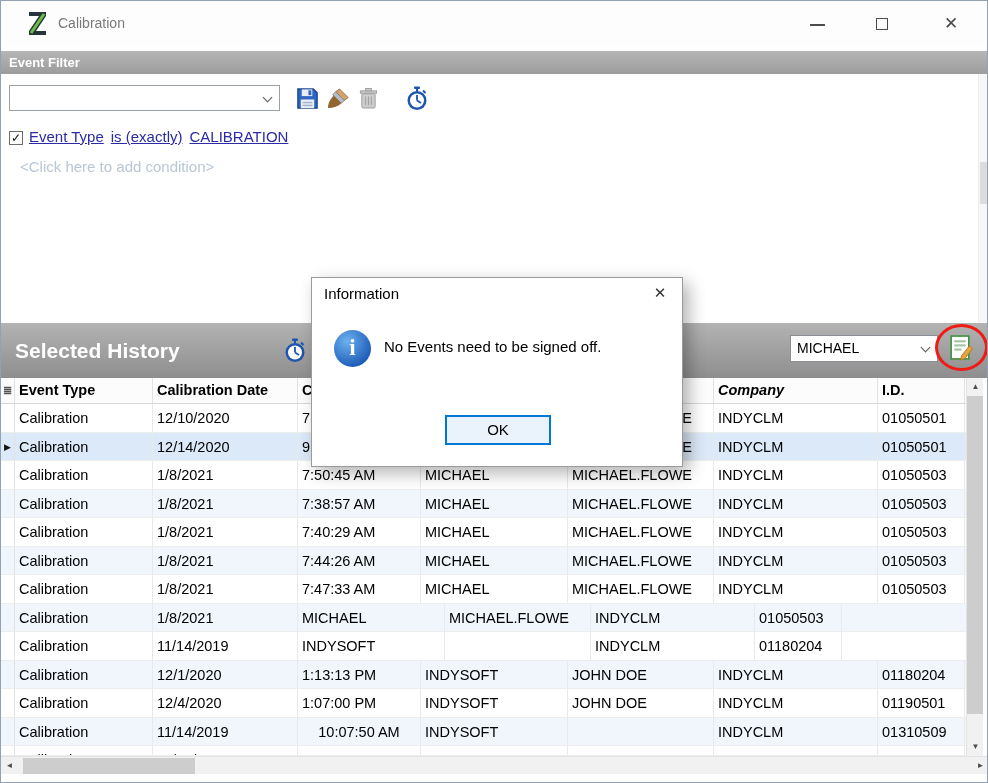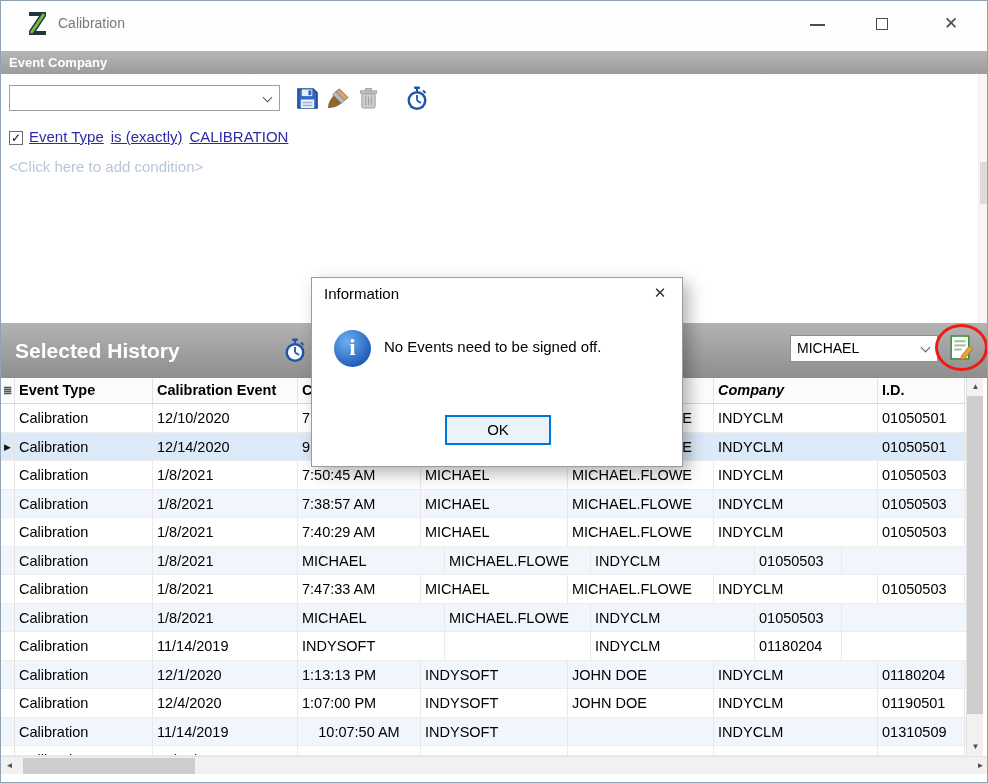--- a/index.html
+++ b/index.html
@@ -24,21 +24,21 @@
   .combo{border:1px solid #9aa0a8;background:#fff;position:absolute;}
   .combo .combo-val{position:absolute;left:6px;top:0;right:24px;line-height:24px;font-size:14px;color:#000;overflow:hidden;white-space:nowrap;}
   .combo .chev{position:absolute;right:8px;top:8px;width:7px;height:7px;border-right:1.7px solid #585858;border-bottom:1.7px solid #585858;transform:rotate(45deg);}
   #filter-combo{left:8px;top:84px;width:271px;height:26px;}
   .tool-btn{position:absolute;top:83px;width:28px;height:28px;display:flex;align-items:center;justify-content:center;}
   #btn-save{left:292px;} #btn-brush{left:323px;} #btn-trash{left:353px;} #btn-timer{left:402px;}
   #cond-check{position:absolute;left:8px;top:130px;width:14px;height:14px;border:1px solid #6b6b6b;background:#fff;
               font-size:12px;line-height:12px;text-align:center;color:#111;}
   #cond-row{position:absolute;left:28px;top:127px;font-size:15px;white-space:nowrap;}
   .cond-link{color:#2b2ba8;text-decoration:underline;margin-right:7px;cursor:pointer;}
-  #add-cond{position:absolute;left:8px;top:157px;font-size:15px;color:#b9c6d6;}
+  #add-cond{position:absolute;left:19px;top:157px;font-size:15px;color:#b9c6d6;}
   #filter-vsb{position:absolute;left:977px;top:73px;width:11px;height:249px;background:#f7f7f7;border-left:1px solid #ececec;}
   #filter-vsb .thumb{position:absolute;left:1px;top:88px;width:9px;height:42px;background:#dcdcdc;}
 
   
   #sh-bar{position:absolute;left:0;top:322px;width:100%;height:55px;background:linear-gradient(#b3b3b3,#8e8e8e);}
   #sh-title{position:absolute;left:14px;top:0;line-height:55px;font-size:21px;font-weight:bold;color:#fff;}
   #sh-timer{position:absolute;left:283px;top:15px;}
   #user-combo{left:789px;top:334px;width:148px;height:27px;position:absolute;border:1px solid #8a8f95;background:#fff;}
   #signoff-btn{position:absolute;left:946px;top:333px;width:29px;height:29px;}
   #annotation{position:absolute;left:934px;top:323px;width:53px;height:47px;border:3px solid #ee1c14;border-radius:50%;z-index:30;}
@@ -95,21 +95,21 @@
       </div>
     <div class="cap-btn" id="btn-max">
         <div class="box"></div>
       </div>
     <div class="cap-btn" id="btn-close">
         <div class="x">✕</div>
       </div>
   </div>
 
   <div id="ef-bar">
-    <span>Event Company</span>
+    <span>Event Filter</span>
   </div>
   <div id="filter-panel"></div>
 
   <div class="combo" id="filter-combo">
     <span class="combo-val"></span>
     <span class="chev"></span>
   </div>
 
   <div class="tool-btn" id="btn-save">
     <svg width="23" height="23" viewBox="0 0 24 24">
@@ -188,21 +188,21 @@
       <rect x="7" y="14" width="7" height="2" fill="#9fc49f"></rect>
       <path d="M14 21 L21.5 11.5 L24.8 14 L17.3 23.6 L13 25 Z" fill="#e8a33d" stroke="#b07414" stroke-width="0.8"></path>
     </svg>
   </div>
   <div id="annotation"></div>
 
   <div id="grid">
     <div class="g-hrow" id="grid-header">
         <div class="g-hind">≣</div>
         <div class="g-hcell" style="width: 138px;">Event Type</div>
-        <div class="g-hcell" style="width: 145px;">Calibration Event</div>
+        <div class="g-hcell" style="width: 145px;">Calibration Date</div>
         <div class="g-hcell" style="width: 123px;">Calibration Time</div>
         <div class="g-hcell" style="width: 147px;"></div>
         <div class="g-hcell" style="width: 146px;"></div>
         <div class="g-hcell" style="width: 164px; font-style: italic;">Company</div>
         <div class="g-hcell" style="width: 87px;">I.D.</div>
       </div>
     <div id="grid-body">
         <div class="g-row">
           <div class="g-ind"></div>
           <div class="g-cell" style="width: 138px;">Calibration</div>
@@ -250,20 +250,21 @@
           <div class="g-cell" style="width: 123px;">7:40:29 AM</div>
           <div class="g-cell" style="width: 147px;">MICHAEL</div>
           <div class="g-cell" style="width: 146px;">MICHAEL.FLOWE</div>
           <div class="g-cell" style="width: 164px;">INDYCLM</div>
           <div class="g-cell" style="width: 87px;">01050503</div>
         </div>
         <div class="g-row stripe">
           <div class="g-ind"></div>
           <div class="g-cell" style="width: 138px;">Calibration</div>
           <div class="g-cell" style="width: 145px;">1/8/2021</div>
+          <div class="g-cell" style="width: 123px;">7:44:26 AM</div>
           <div class="g-cell" style="width: 147px;">MICHAEL</div>
           <div class="g-cell" style="width: 146px;">MICHAEL.FLOWE</div>
           <div class="g-cell" style="width: 164px;">INDYCLM</div>
           <div class="g-cell" style="width: 87px;">01050503</div>
         </div>
         <div class="g-row">
           <div class="g-ind"></div>
           <div class="g-cell" style="width: 138px;">Calibration</div>
           <div class="g-cell" style="width: 145px;">1/8/2021</div>
           <div class="g-cell" style="width: 123px;">7:47:33 AM</div>

